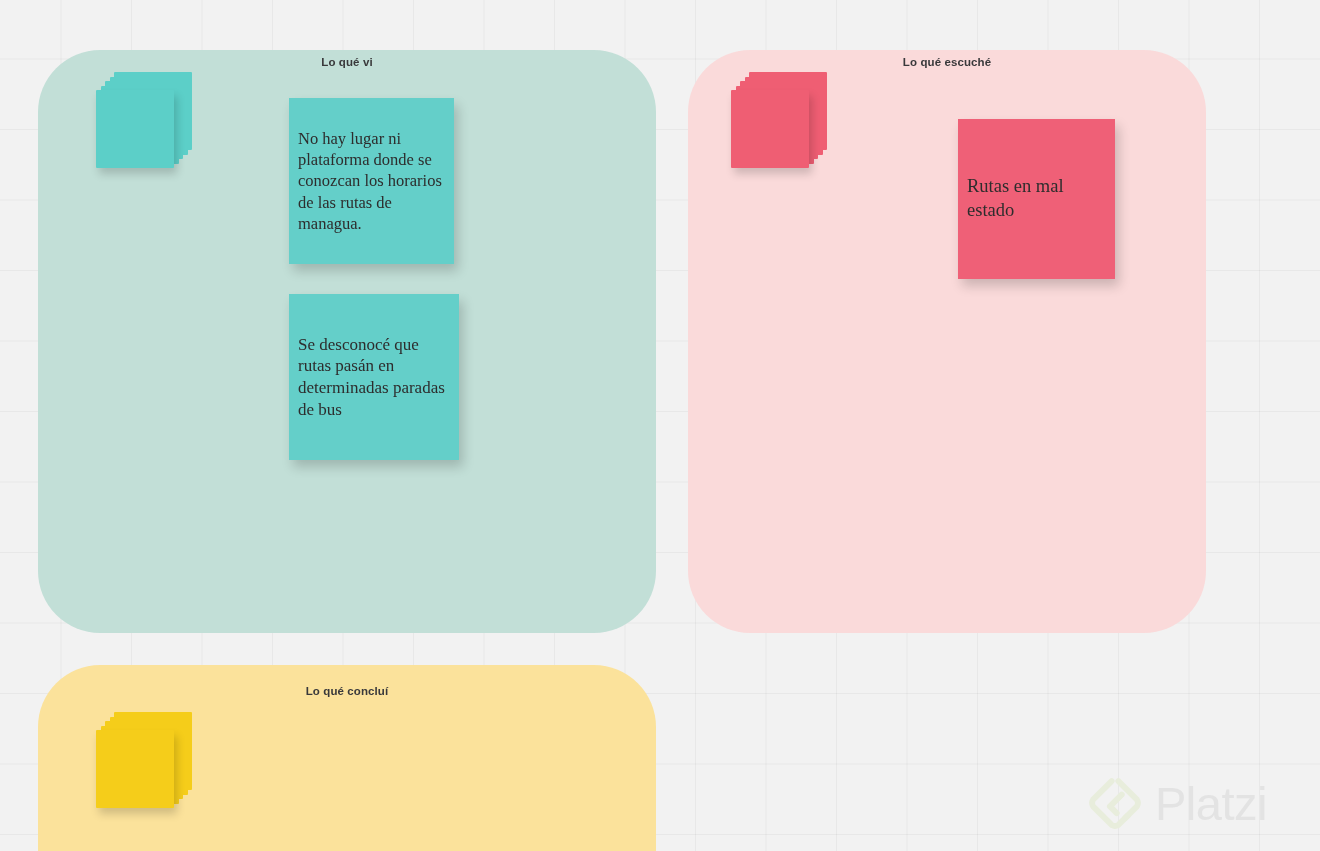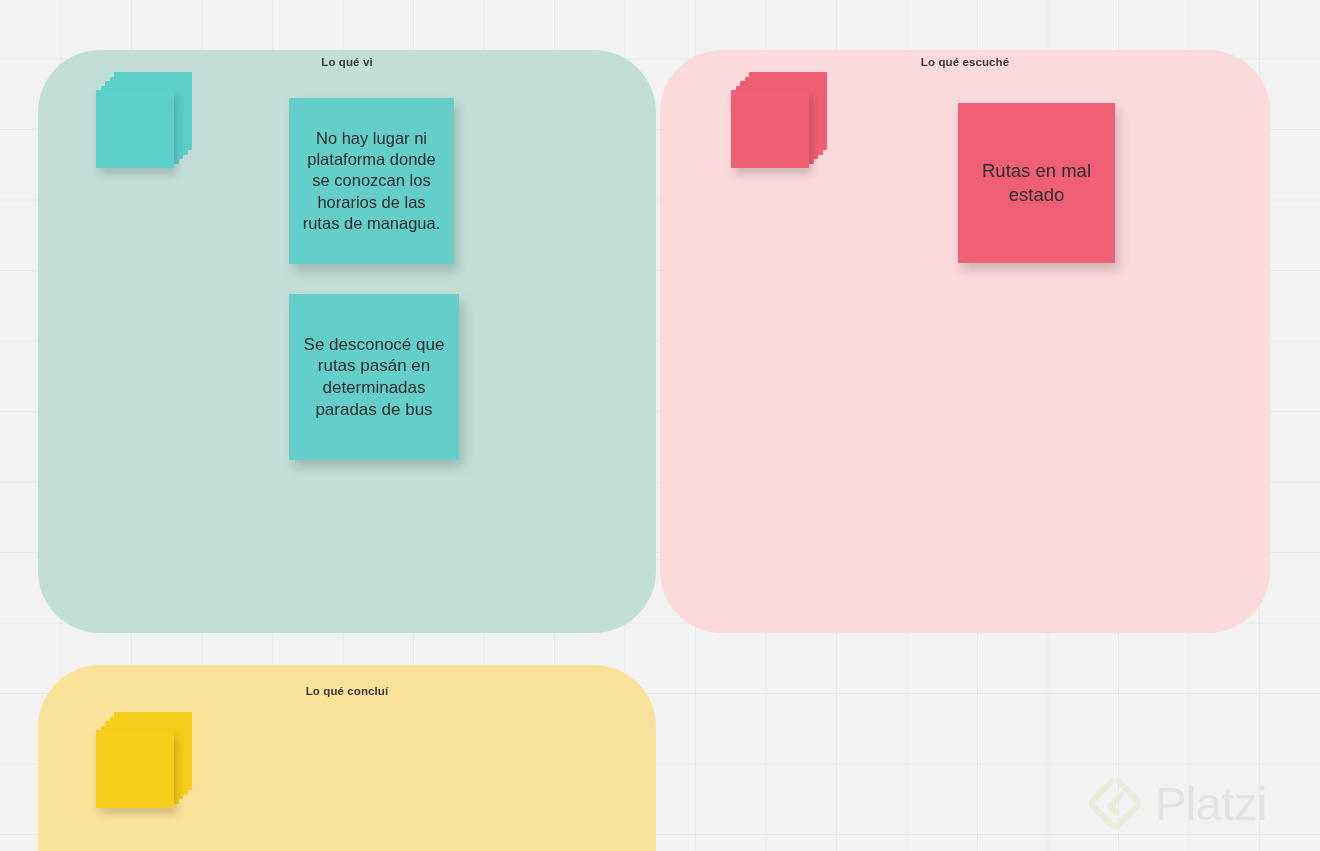--- a/index.html
+++ b/index.html
@@ -37,21 +37,21 @@
     left: 0;
     width: 100%;
     text-align: center;
     font-size: 11.5px;
     font-weight: bold;
     color: #39393b;
     letter-spacing: .1px;
   }
 
   #panel-vi      { left: 38px;  top: 50px;  width: 618px; height: 583px; background: #c2dfd7; }
-  #panel-escuche { left: 660px; top: 50px;  width: 610px; height: 583px; background: #fadada; }
+  #panel-escuche { left: 688px; top: 50px;  width: 518px; height: 583px; background: #fadada; }
   #panel-conclui { left: 38px;  top: 665px; width: 618px; height: 320px; background: #fbe29b; }
 
   #panel-vi .panel-title      { top: 6px; }
   #panel-escuche .panel-title { top: 6px; }
   #panel-conclui .panel-title { top: 20px; }
 
   
   .note-stack {
     position: absolute;
     width: 96px;
@@ -79,31 +79,32 @@
   #stack-vi .sheet      { background: #5ccfc8; }
   #stack-escuche .sheet { background: #ef5e73; }
   #stack-conclui .sheet { background: #f5cd1a; }
 
   
   .sticky {
     position: absolute;
     display: flex;
     align-items: center;
     justify-content: center;
-    text-align: center;
+    text-align: left;
     padding: 8px 9px;
     line-height: 1.28;
     color: #2d2d2d;
     box-shadow: 4px 7px 11px rgba(0,0,0,0.18);
     overflow: hidden;
+    font-family: Liberation Serif, serif;
   }
   .sticky span { display: block; width: 100%; }
 
   .sticky.teal { background: #64cfc9; }
-  .sticky.pink { background: #ef6077; }
+  .sticky.pink { background: #ef6077; margin-top: 16px; }
 
   #note-vi-1 {
     left: 289px; top: 98px; width: 165px; height: 166px;
     font-size: 16.5px;
   }
   #note-vi-2 {
     left: 289px; top: 294px; width: 170px; height: 166px;
     font-size: 17px;
   }
   #note-esc-1 {

